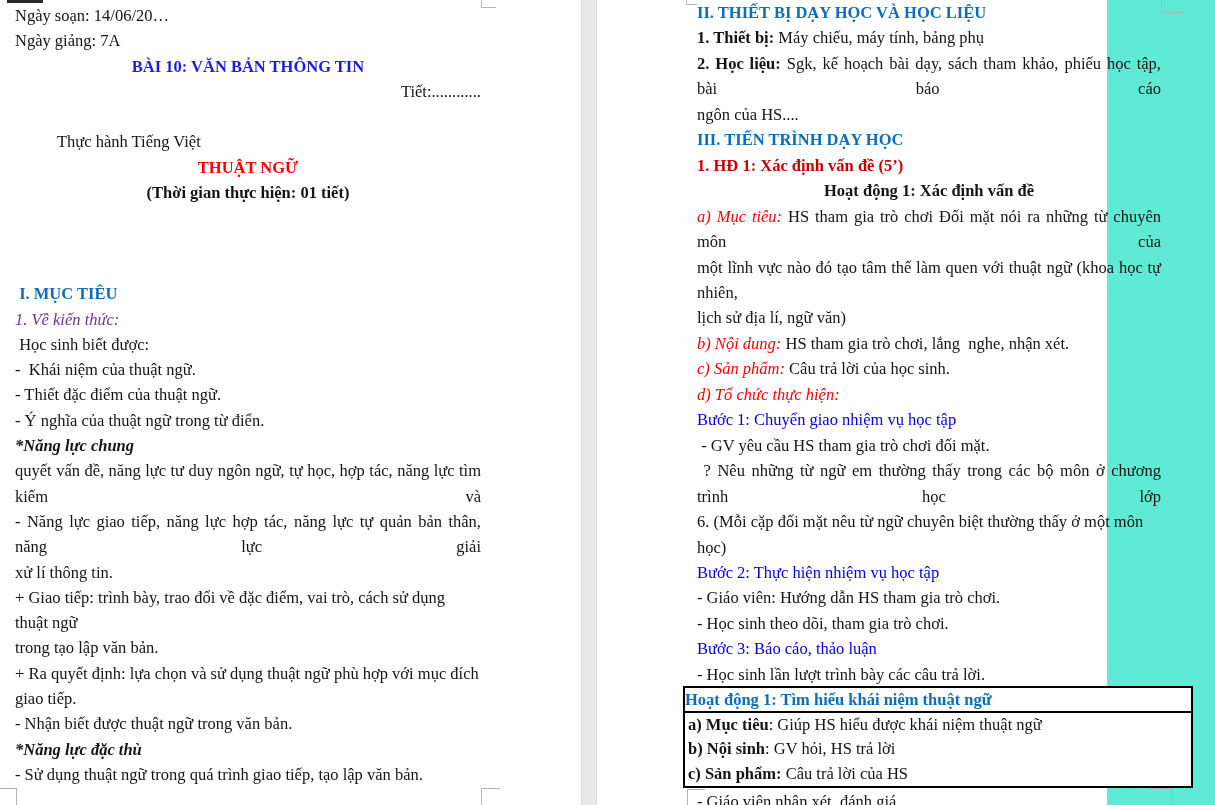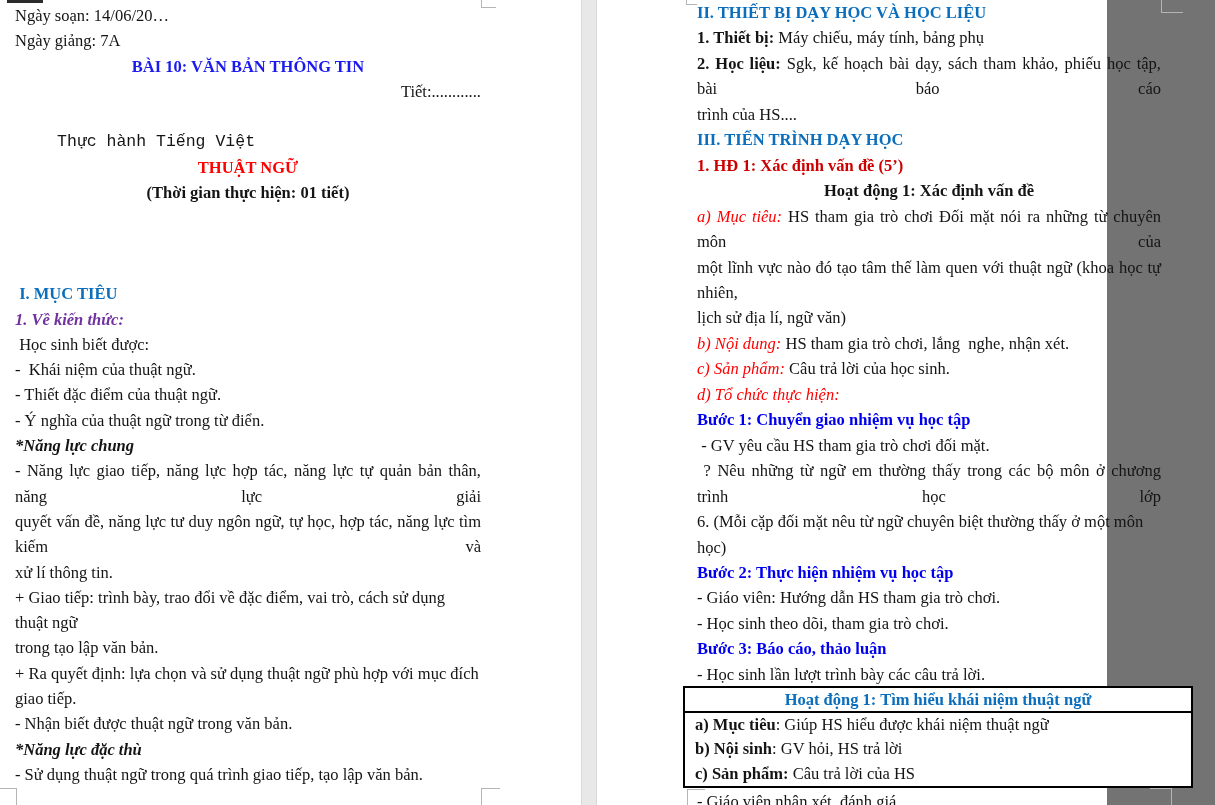--- a/index.html
+++ b/index.html
@@ -1,18 +1,18 @@
 <!DOCTYPE html>
 <html style="--page-bg: #ffffff; --gutter: #e8e8e8; --mark: #b5b5b5; --title-blue: #1a1aee; --section-blue: #0a6ebd; --step-blue: #0000ee; --red: #ff0000; --dark-red: #cc0000; --purple: #7030a0;"><head>
 <meta charset="utf-8">
 <style>
   html,body{margin:0;padding:0;background:#ffffff;}
   .screen{
     position:relative;width:1215px;height:805px;overflow:hidden;
-    background:#737373;color:#141414;
+    background:#5eead4;color:#141414;
     font-family:"Liberation Serif","DejaVu Serif",serif;
     font-size:16.5px;
   }
   .page{position:absolute;top:0;height:805px;background:var(--page-bg,#fff);}
   .page-left{left:0;width:581px;}
   .page-right{left:597px;width:510px;}
   .gutter{
     position:absolute;left:581px;top:0;width:16px;height:805px;box-sizing:border-box;
     background:var(--gutter,#e8e8e8);
     border-left:1px solid #d9d9d9;border-right:1px solid #d9d9d9;
@@ -22,82 +22,82 @@
   .textcol-right{left:100px;top:0px;width:464px;}
   .ln{line-height:25.3px;white-space:pre-wrap;}
   .textcol-right .ln{line-height:25.45px;}
   .ac{text-align:center;}
   .ar{text-align:right;}
   .j{text-align:justify;text-align-last:justify;}
   .s-b{font-weight:700;text-align:right;}
   .s-bib{font-weight:700;font-style:italic;}
   .s-blueb{font-weight:700;color:var(--section-blue,#0a6ebd);}
   .s-hb{font-weight:700;color:var(--title-blue,#1a1aee);}
-  .s-bblue{font-weight:700;color:var(--step-blue,#0000ee);}
+  .s-bblue{font-weight:400;color:var(--step-blue,#0000ee);}
   .s-redb{font-weight:700;color:var(--red,#ff0000);}
   .s-redb2{font-weight:700;color:var(--dark-red,#cc0000);margin-top:30px;}
   .s-redi{font-style:italic;color:var(--red,#ff0000);}
-  .s-purple{font-weight:700;font-style:italic;color:var(--purple,#7030a0);text-align:right;}
+  .s-purple{font-weight:400;font-style:italic;color:var(--purple,#7030a0);text-align:right;}
   .htable{
     position:absolute;left:86px;top:686px;width:510px;box-sizing:border-box;
     border:2px solid #000;background:#fff;
   }
   .htable-header{
-    line-height:23px;text-align:center;font-weight:700;
+    line-height:23px;font-weight:700;
     color:var(--section-blue,#0a6ebd);border-bottom:2px solid #000;
   }
-  .htable .ln{line-height:24.4px;padding-left:10px;}
+  .htable .ln{line-height:24.4px;padding-left:3px;}
   .mark{position:absolute;box-sizing:border-box;border:0 solid var(--mark,#b5b5b5);}
   .artifact{position:absolute;background:#2b2b2b;}
 </style>
 </head>
 <body>
 
 <div class="screen">
 
   <div class="page page-left">
     <div class="textcol textcol-left" id="left-lines">
         <div class="ln"><span>Ngày soạn: 14/06/20…</span></div>
         <div class="ln"><span>Ngày giảng: 7A</span></div>
         <div class="ln ac"><span class="s-hb">BÀI 10: VĂN BẢN THÔNG TIN</span></div>
         <div class="ln ar"><span>Tiết:............</span></div>
         <div class="ln">&nbsp;</div>
-        <div class="ln" style="padding-left: 42px; font-family: Liberation Mono, monospace;"><span>Thực hành Tiếng Việt</span></div>
+        <div class="ln" style="padding-left: 42px;"><span>Thực hành Tiếng Việt</span></div>
         <div class="ln ac"><span class="s-redb">THUẬT NGỮ</span></div>
         <div class="ln ac"><span class="s-b">(Thời gian thực hiện: 01 tiết)</span></div>
         <div class="ln">&nbsp;</div>
         <div class="ln">&nbsp;</div>
         <div class="ln">&nbsp;</div>
         <div class="ln"><span class="s-blueb"> I. MỤC TIÊU</span></div>
         <div class="ln"><span class="s-purple">1. Về kiến thức:</span></div>
         <div class="ln"><span> Học sinh biết được:</span></div>
         <div class="ln"><span>-  Khái niệm của thuật ngữ.</span></div>
         <div class="ln"><span>- Thiết đặc điểm của thuật ngữ.</span></div>
         <div class="ln"><span>- Ý nghĩa của thuật ngữ trong từ điển.</span></div>
         <div class="ln"><span class="s-bib">*Năng lực chung</span></div>
+        <div class="ln j"><span>quyết vấn đề, năng lực tư duy ngôn ngữ, tự học, hợp tác, năng lực tìm kiếm và</span></div>
         <div class="ln j"><span>- Năng lực giao tiếp, năng lực hợp tác, năng lực tự quản bản thân, năng lực giải</span></div>
-        <div class="ln j"><span>quyết vấn đề, năng lực tư duy ngôn ngữ, tự học, hợp tác, năng lực tìm kiếm và</span></div>
         <div class="ln"><span>xử lí thông tin.</span></div>
         <div class="ln"><span>+ Giao tiếp: trình bày, trao đổi về đặc điểm, vai trò, cách sử dụng thuật ngữ</span></div>
         <div class="ln"><span>trong tạo lập văn bản.</span></div>
         <div class="ln"><span>+ Ra quyết định: lựa chọn và sử dụng thuật ngữ phù hợp với mục đích giao tiếp.</span></div>
         <div class="ln"><span>- Nhận biết được thuật ngữ trong văn bản.</span></div>
         <div class="ln"><span class="s-bib">*Năng lực đặc thù</span></div>
         <div class="ln"><span>- Sử dụng thuật ngữ trong quá trình giao tiếp, tạo lập văn bản.</span></div>
       </div>
   </div>
 
   <div class="gutter"></div>
 
   <div class="page page-right">
     <div class="textcol textcol-right" id="right-lines">
         <div class="ln"><span class="s-blueb">II. THIẾT BỊ DẠY HỌC VÀ HỌC LIỆU</span></div>
         <div class="ln"><span class="s-b">1. Thiết bị:</span><span> Máy chiếu, máy tính, bảng phụ</span></div>
         <div class="ln j"><span class="s-b">2. Học liệu:</span><span> Sgk, kế hoạch bài dạy, sách tham khảo, phiếu học tập, bài báo cáo</span></div>
-        <div class="ln"><span>trình của HS....</span></div>
+        <div class="ln"><span>ngôn của HS....</span></div>
         <div class="ln"><span class="s-blueb">III. TIẾN TRÌNH DẠY HỌC</span></div>
         <div class="ln"><span class="s-redb2">1. HĐ 1: Xác định vấn đề (5’)</span></div>
         <div class="ln ac"><span class="s-b">Hoạt động 1: Xác định vấn đề</span></div>
         <div class="ln j"><span class="s-redi">a) Mục tiêu:</span><span> HS tham gia trò chơi Đối mặt nói ra những từ chuyên môn của</span></div>
         <div class="ln j"><span>một lĩnh vực nào đó tạo tâm thế làm quen với thuật ngữ (khoa học tự nhiên,</span></div>
         <div class="ln"><span>lịch sử địa lí, ngữ văn)</span></div>
         <div class="ln"><span class="s-redi">b) Nội dung:</span><span> HS tham gia trò chơi, lắng  nghe, nhận xét.</span></div>
         <div class="ln"><span class="s-redi">c) Sản phẩm:</span><span> Câu trả lời của học sinh.</span></div>
         <div class="ln"><span class="s-redi">d) Tổ chức thực hiện:</span></div>
         <div class="ln"><span class="s-bblue">Bước 1: Chuyển giao nhiệm vụ học tập</span></div>

